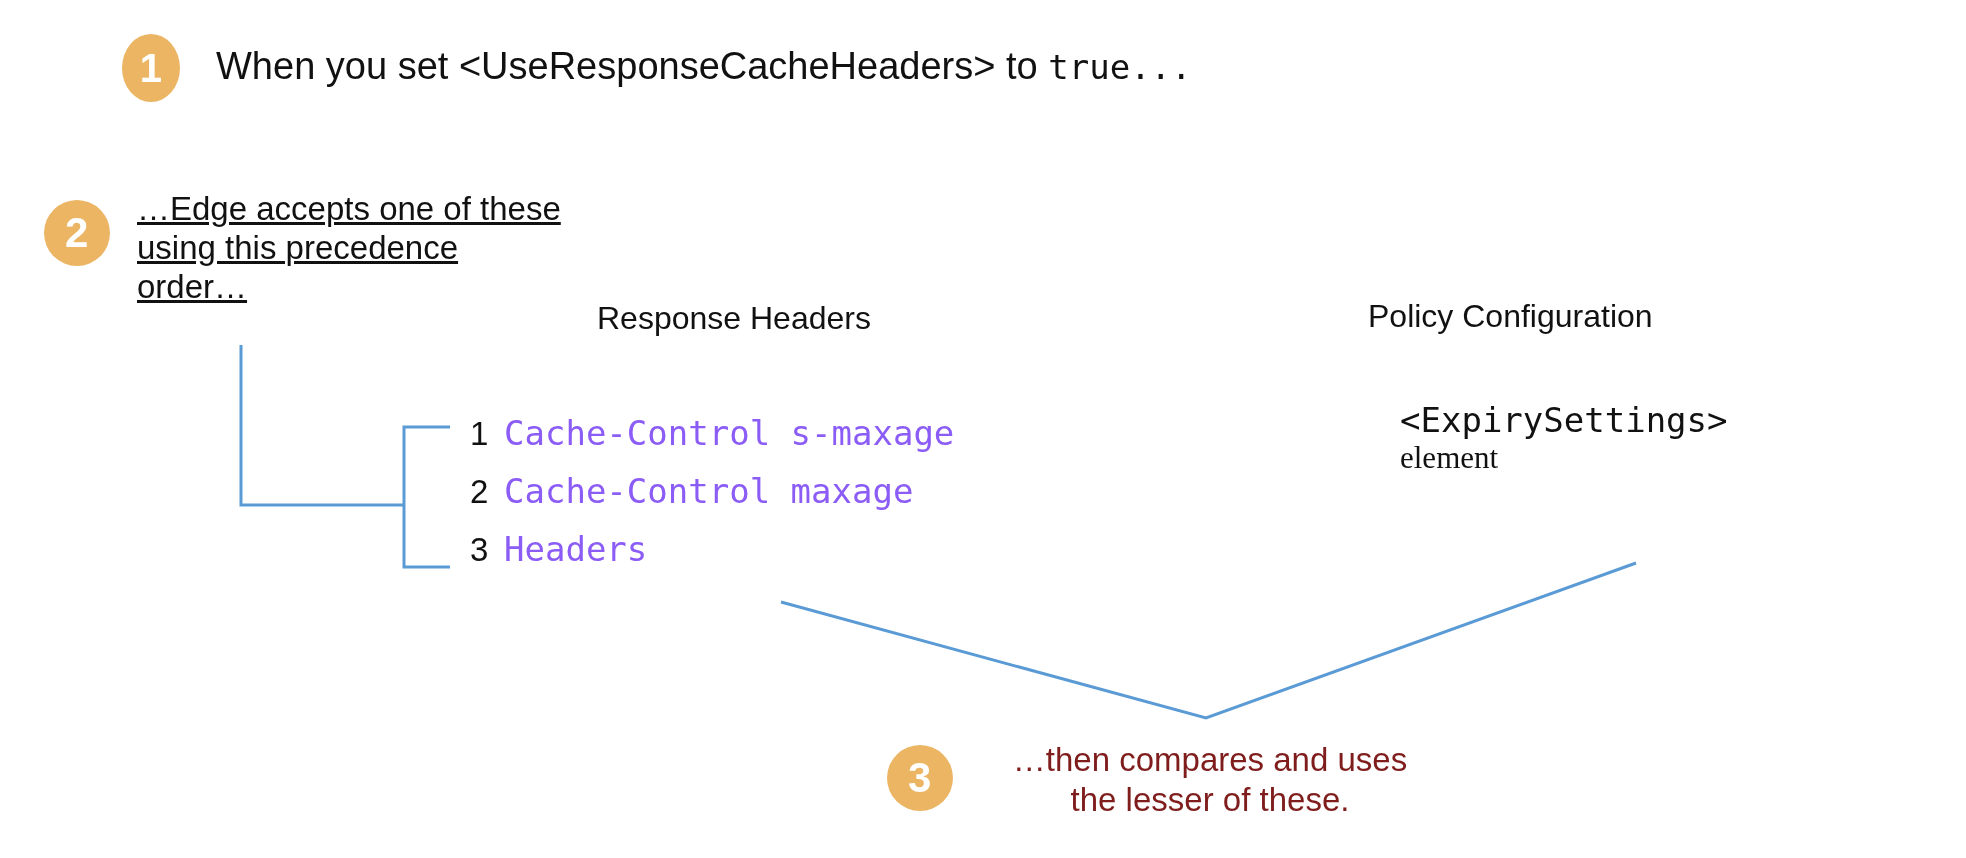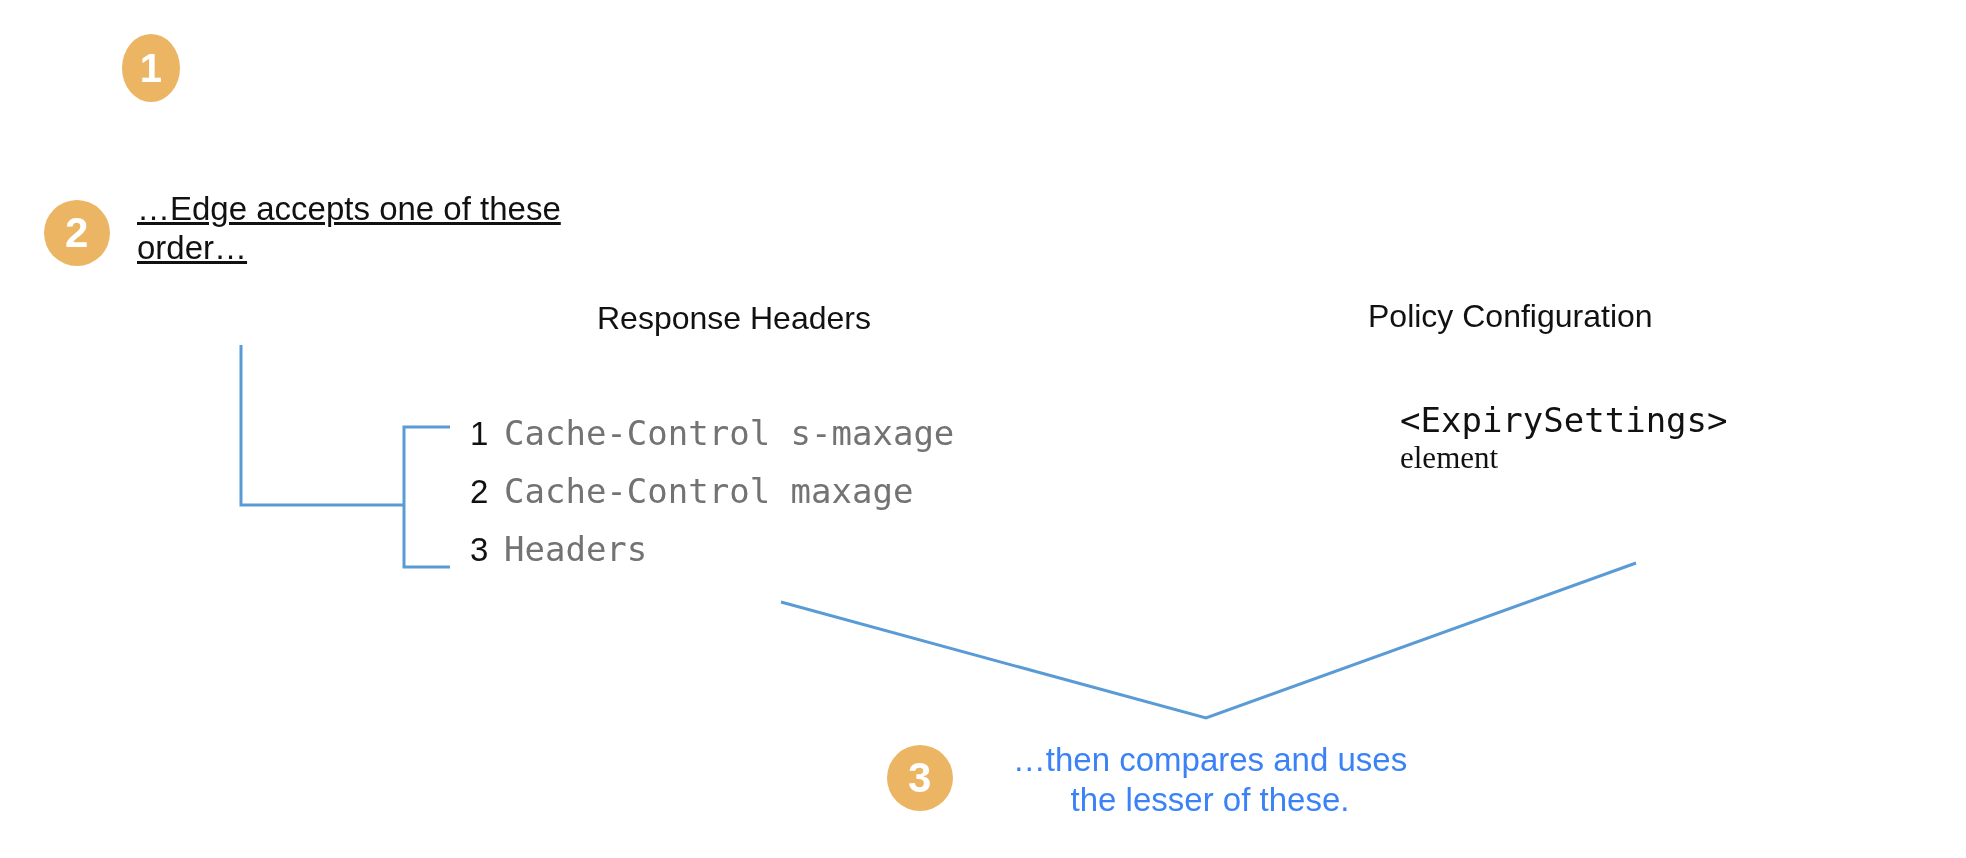--- a/index.html
+++ b/index.html
@@ -95,21 +95,21 @@
     width: 520px;
   }
   .step-two-text div { white-space: nowrap; text-decoration: underline; }
 
   .step-three-text {
     position: absolute;
     left: 975px;
     top: 740px;
     font-size: 33px;
     line-height: 1.2;
-    color: #3b82f6;
+    color: #7f1d1d;
     text-align: center;
     width: 470px;
   }
   .step-three-text div { white-space: nowrap; }
 
   
   .col-heading {
     position: absolute;
     font-size: 32px;
     color: #111111;
@@ -132,21 +132,21 @@
   }
   .headers-list .num {
     font-family: "Liberation Sans", sans-serif;
     font-size: 33px;
     width: 34px;
     color: #111111;
   }
   .headers-list .label {
     font-family: "DejaVu Sans Mono", "Liberation Mono", monospace;
     font-size: 34px;
-    color: #737373;
+    color: #8b5cf6;
     letter-spacing: 0px;
     text-align: center;
   }
 
   
   .policy-block {
     position: absolute;
     left: 1400px;
     top: 400px;
     width: 400px;
@@ -175,25 +175,29 @@
 
     <path d="M 241 345 L 241 505 L 404 505" fill="none" stroke="#5b9bd5" stroke-width="3"></path>
 
     <path d="M 450 427 L 404 427 L 404 567 L 450 567" fill="none" stroke="#5b9bd5" stroke-width="3"></path>
 
     <path d="M 781 602 L 1206 718 L 1636 563" fill="none" stroke="#5b9bd5" stroke-width="3"></path>
   </svg>
 
   <div class="badge" id="badge-1">1</div>
 
+  <div class="step-one-text">
+    <span>When you set &lt;UseResponseCacheHeaders&gt; to </span><span class="mono">true...</span>
+  </div>
 
   <div class="badge" id="badge-2">2</div>
 
   <div class="step-two-text">
     <div>…Edge accepts one of these</div>
+    <div>using this precedence</div>
     <div>order…</div>
   </div>
 
   <div class="col-heading" id="heading-response-headers">Response Headers</div>
 
   <div class="headers-list">
     <div class="row">
       <span class="num">1</span>
       <span class="label">Cache-Control s-maxage</span>
     </div>

